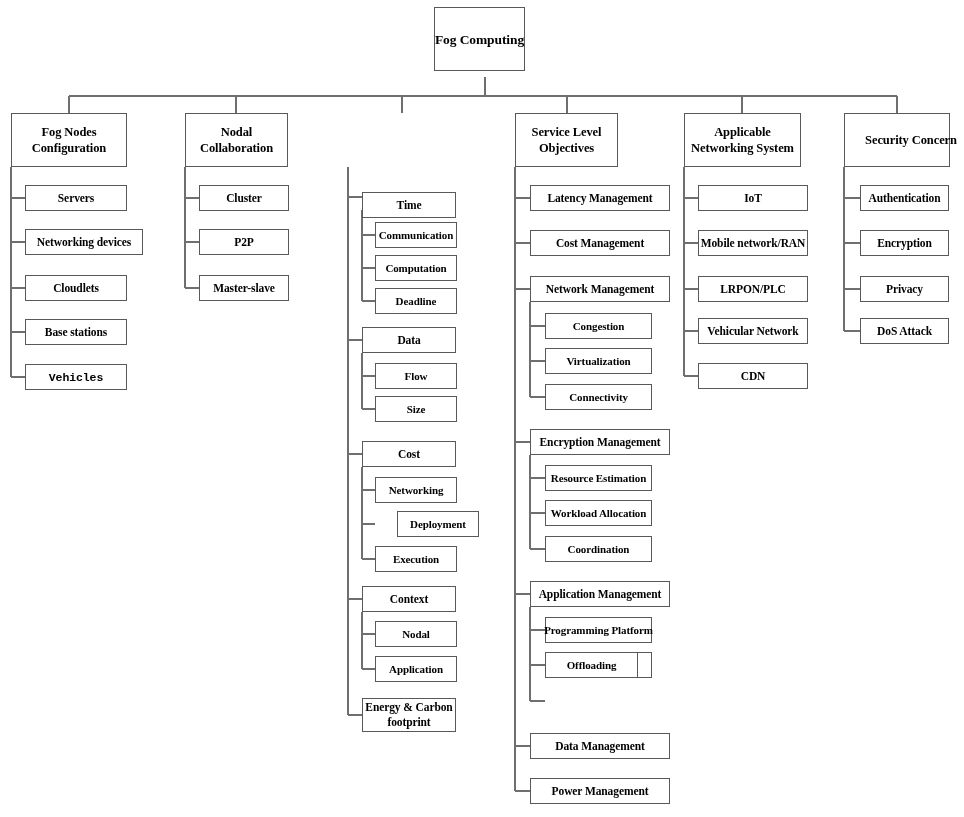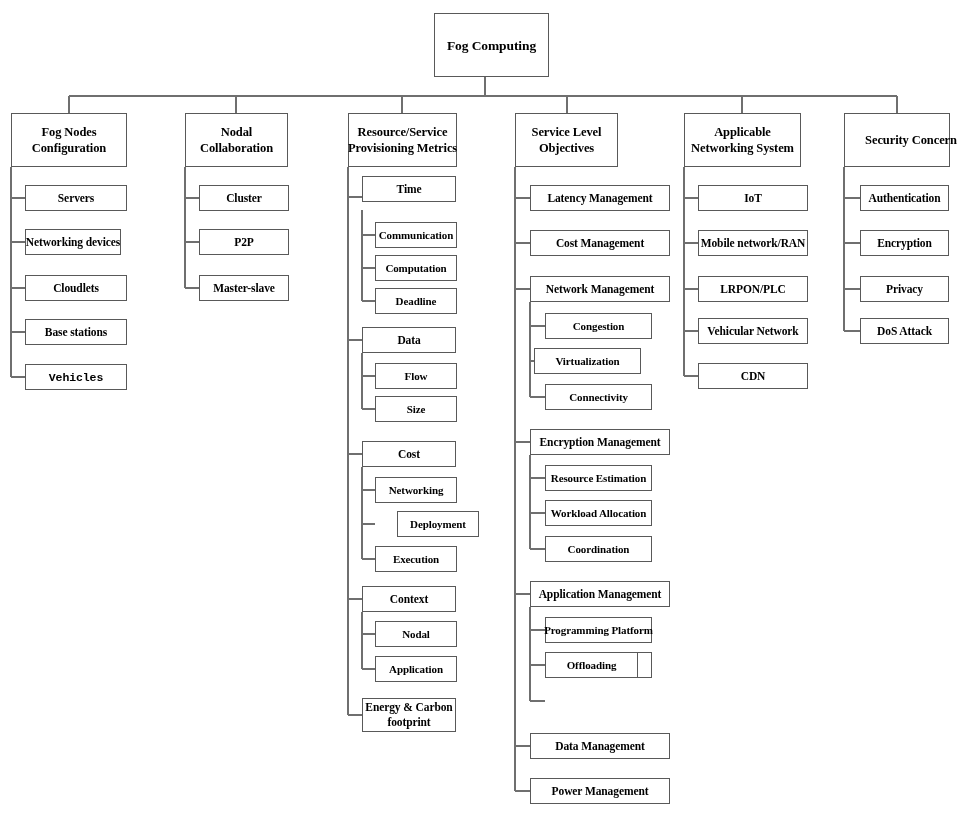--- a/index.html
+++ b/index.html
@@ -21,37 +21,37 @@
   .header.box{border-width:1.5px;}
   .header .lbl{font-size:12.5px;line-height:16.5px;}
   .child  .lbl{font-size:11.5px;line-height:15px;}
   .grand  .lbl{font-size:11px;line-height:14px;}
   .line{position:absolute;background:var(--ln,#6f6f6f);z-index:1;}
 </style>
 </head>
 <body>
 
 <div class="canvas" id="canvas">
-    <div class="box root" style="left: 434px; top: 13px; width: 115px; height: 64px; text-align: center;">
+    <div class="box root" style="left: 434px; top: 7px; width: 91px; height: 64px; text-align: center;">
       <span class="lbl">Fog Computing</span>
     </div>
     <div class="line" style="left: 484.25px; top: 77px; width: 1.5px; height: 19px;"></div>
     <div class="line" style="left: 69px; top: 95.25px; width: 828px; height: 1.5px;"></div>
     <div class="line" style="left: 68.25px; top: 96px; width: 1.5px; height: 17px;"></div>
     <div class="box header" style="left: 11px; top: 113px; width: 116px; height: 54px;">
       <span class="lbl">Fog Nodes
 Configuration</span>
     </div>
     <div class="line" style="left: 10.25px; top: 167px; width: 1.5px; height: 210px;"></div>
     <div class="line" style="left: 11px; top: 197.25px; width: 14px; height: 1.5px;"></div>
     <div class="box child" style="left: 25px; top: 185px; width: 102px; height: 26px;">
       <span class="lbl">Servers</span>
     </div>
     <div class="line" style="left: 11px; top: 241.25px; width: 14px; height: 1.5px;"></div>
-    <div class="box child" style="left: 25px; top: 229px; width: 96px; height: 26px;">
+    <div class="box child" style="left: 25px; top: 229px; width: 118px; height: 26px;">
       <span class="lbl">Networking devices</span>
     </div>
     <div class="line" style="left: 11px; top: 287.25px; width: 14px; height: 1.5px;"></div>
     <div class="box child" style="left: 25px; top: 275px; width: 102px; height: 26px;">
       <span class="lbl">Cloudlets</span>
     </div>
     <div class="line" style="left: 11px; top: 331.25px; width: 14px; height: 1.5px;"></div>
     <div class="box child" style="left: 25px; top: 319px; width: 102px; height: 26px;">
       <span class="lbl">Base stations</span>
     </div>
@@ -71,27 +71,23 @@
     </div>
     <div class="line" style="left: 185px; top: 241.25px; width: 14px; height: 1.5px;"></div>
     <div class="box child" style="left: 199px; top: 229px; width: 90px; height: 26px;">
       <span class="lbl">P2P</span>
     </div>
     <div class="line" style="left: 185px; top: 287.25px; width: 14px; height: 1.5px;"></div>
     <div class="box child" style="left: 199px; top: 275px; width: 90px; height: 26px;">
       <span class="lbl">Master-slave</span>
     </div>
     <div class="line" style="left: 401.25px; top: 96px; width: 1.5px; height: 17px;"></div>
-    <div class="box header" style="left: 348px; top: 113px; width: 109px; height: 54px;">
-      <span class="lbl">Resource/Service
-Provisioning Metrics</span>
-    </div>
     <div class="line" style="left: 347.25px; top: 167px; width: 1.5px; height: 548px;"></div>
     <div class="line" style="left: 348px; top: 196.25px; width: 14px; height: 1.5px;"></div>
-    <div class="box child" style="left: 362px; top: 176px; width: 94px; height: 26px;">
+    <div class="box child" style="left: 362px; top: 192px; width: 94px; height: 26px;">
       <span class="lbl">Time</span>
     </div>
     <div class="line" style="left: 361.25px; top: 210px; width: 1.5px; height: 91px;"></div>
     <div class="line" style="left: 362px; top: 234.25px; width: 13px; height: 1.5px;"></div>
     <div class="box grand" style="left: 375px; top: 222px; width: 82px; height: 26px;">
       <span class="lbl">Communication</span>
     </div>
     <div class="line" style="left: 362px; top: 267.25px; width: 13px; height: 1.5px;"></div>
     <div class="box grand" style="left: 375px; top: 255px; width: 82px; height: 26px;">
       <span class="lbl">Computation</span>
@@ -165,21 +161,21 @@
     <div class="line" style="left: 515px; top: 288.25px; width: 15px; height: 1.5px;"></div>
     <div class="box child" style="left: 530px; top: 276px; width: 140px; height: 26px;">
       <span class="lbl">Network Management</span>
     </div>
     <div class="line" style="left: 529.25px; top: 302px; width: 1.5px; height: 95px;"></div>
     <div class="line" style="left: 530px; top: 325.25px; width: 15px; height: 1.5px;"></div>
     <div class="box grand" style="left: 545px; top: 313px; width: 107px; height: 26px;">
       <span class="lbl">Congestion</span>
     </div>
     <div class="line" style="left: 530px; top: 360.25px; width: 15px; height: 1.5px;"></div>
-    <div class="box grand" style="left: 534px; top: 348px; width: 107px; height: 26px; text-align: right;">
+    <div class="box grand" style="left: 545px; top: 348px; width: 107px; height: 26px; text-align: right;">
       <span class="lbl">Virtualization</span>
     </div>
     <div class="line" style="left: 530px; top: 396.25px; width: 15px; height: 1.5px;"></div>
     <div class="box grand" style="left: 545px; top: 384px; width: 107px; height: 26px;">
       <span class="lbl">Connectivity</span>
     </div>
     <div class="line" style="left: 515px; top: 441.25px; width: 15px; height: 1.5px;"></div>
     <div class="box child" style="left: 530px; top: 429px; width: 140px; height: 26px;">
       <span class="lbl">Encryption Management</span>
     </div>

